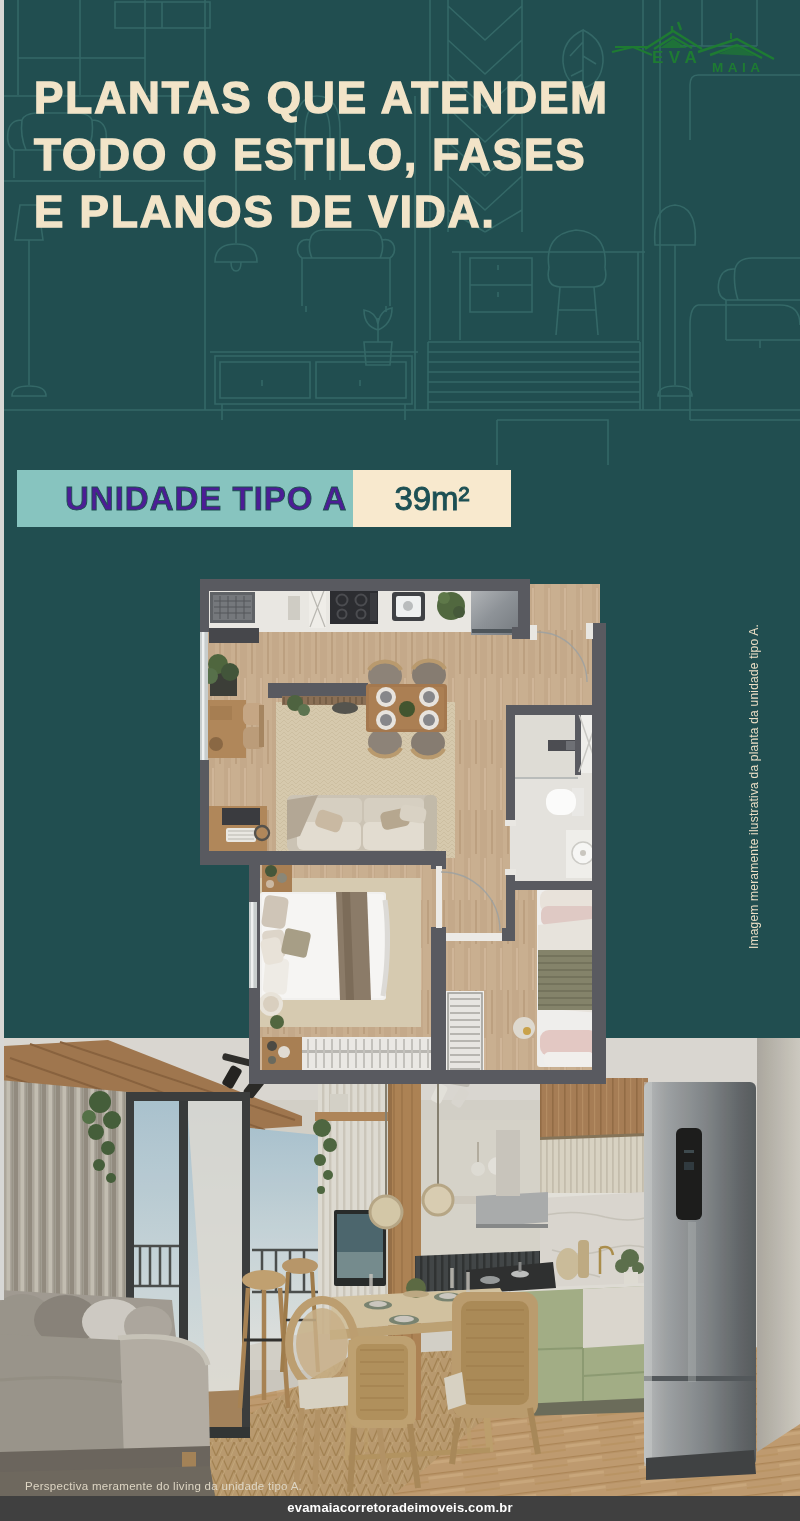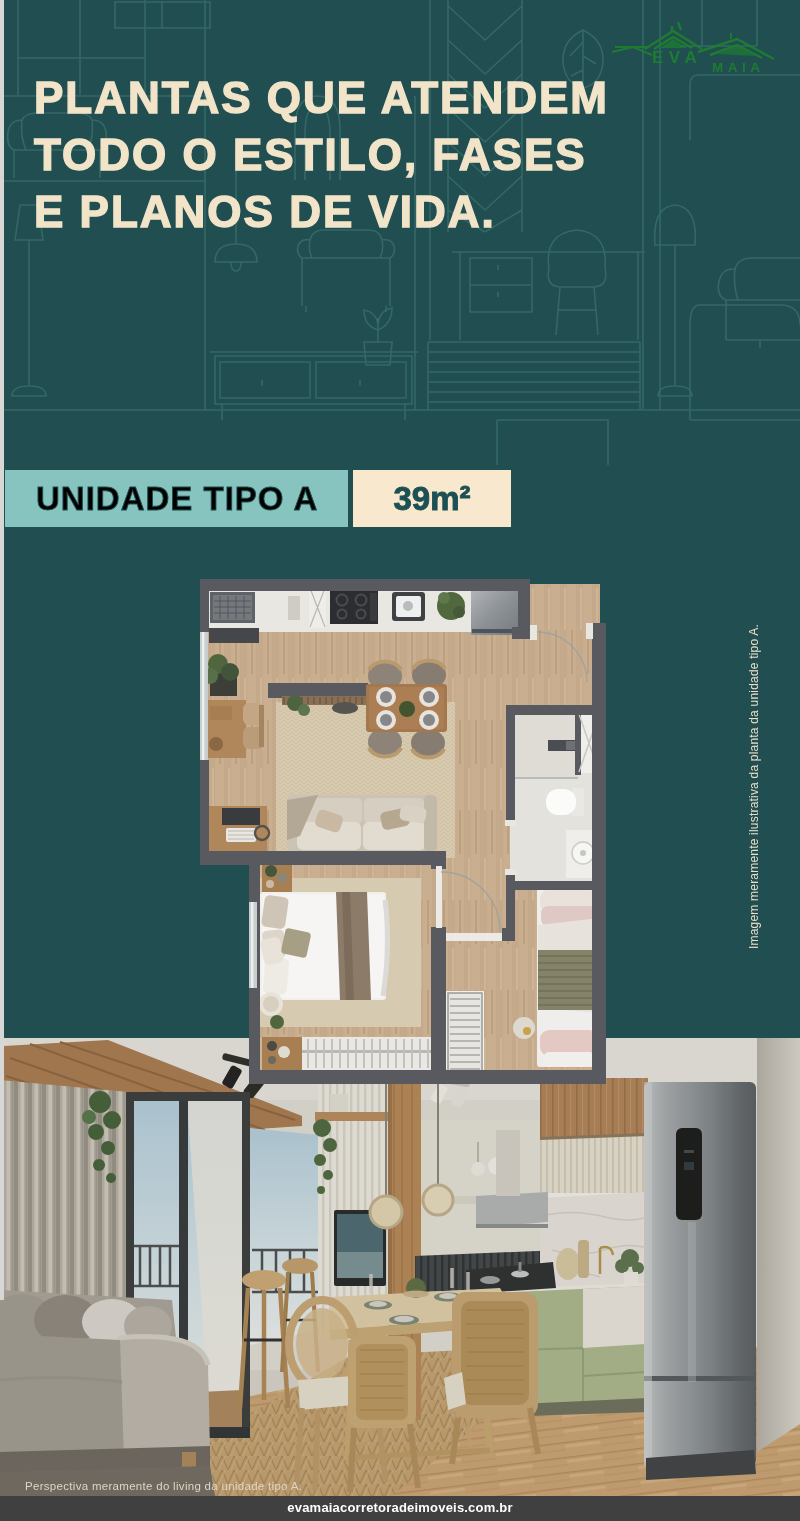--- a/index.html
+++ b/index.html
@@ -2,24 +2,24 @@
 <html><head>
 <meta charset="utf-8">
 <style>
   html,body{margin:0;padding:0;}
   body{width:800px;height:1521px;overflow:hidden;font-family:"Liberation Sans",sans-serif;}
   .page{position:relative;width:800px;height:1521px;background:#214e50;overflow:hidden;}
   .abs{position:absolute;}
   .headline{position:absolute;left:0;top:69px;width:800px;
     color:#f2e4c8;font-weight:bold;font-size:44px;line-height:57px;letter-spacing:2px;margin-left:34px;-webkit-text-stroke:1.4px #f2e4c8;}
   .badgerow{position:absolute;left:0;top:470px;width:800px;height:57px;}
-  .badge-teal{position:absolute;left:5px;top:0;width:343px;height:57px;background:#87c4bf;
-    color:#000000;font-weight:bold;font-size:33px;line-height:57px;letter-spacing:1px;-webkit-text-stroke:0.9px #1d4e50;text-align:left;padding-left:31px;box-sizing:border-box;}
+  .badge-teal{position:absolute;left:17px;top:0;width:343px;height:57px;background:#87c4bf;
+    color:#4c1d95;font-weight:bold;font-size:33px;line-height:57px;letter-spacing:1px;-webkit-text-stroke:0.9px #1d4e50;text-align:left;padding-left:48px;box-sizing:border-box;}
   .badge-cream{position:absolute;left:353px;top:0;width:158px;height:57px;background:#f8e9ce;
-    color:#1d5054;font-weight:bold;font-size:33px;line-height:57px;text-align:center;-webkit-text-stroke:0.9px #1d5054;}
+    color:#1d5054;font-weight:normal;font-size:33px;line-height:57px;text-align:center;-webkit-text-stroke:0.9px #1d5054;}
   .vcap{position:absolute;left:747px;top:627px;width:16px;height:322px;}
   .vcap span{position:absolute;left:0;top:0;transform-origin:0 0;transform:rotate(-90deg) translateX(-322px);
     display:block;width:322px;color:#ecdfc6;font-size:12px;white-space:nowrap;letter-spacing:0.2px;}
   .photocap{position:absolute;left:25px;top:1480px;color:#ded6c4;font-size:11.5px;letter-spacing:0.3px;}
   .footer{position:absolute;left:0;top:1496px;width:800px;height:25px;background:#404040;
     color:#fff;font-weight:bold;font-size:13px;text-align:center;line-height:24px;letter-spacing:0.2px;}
   .edge{position:absolute;left:0;top:0;width:4px;height:1300px;background:#d7d7d5;}
 </style>
 </head>
 <body>

